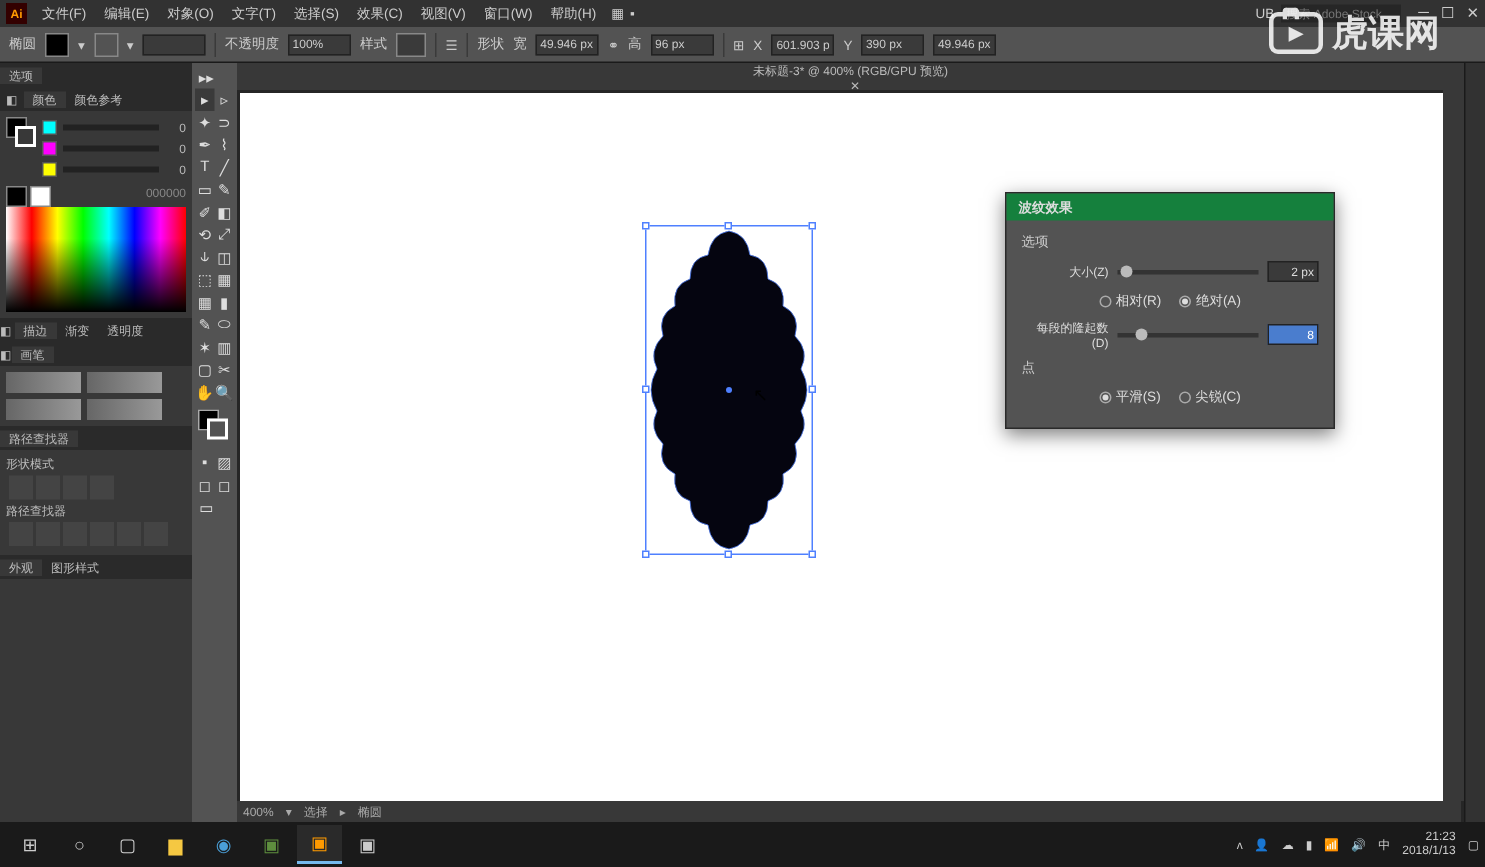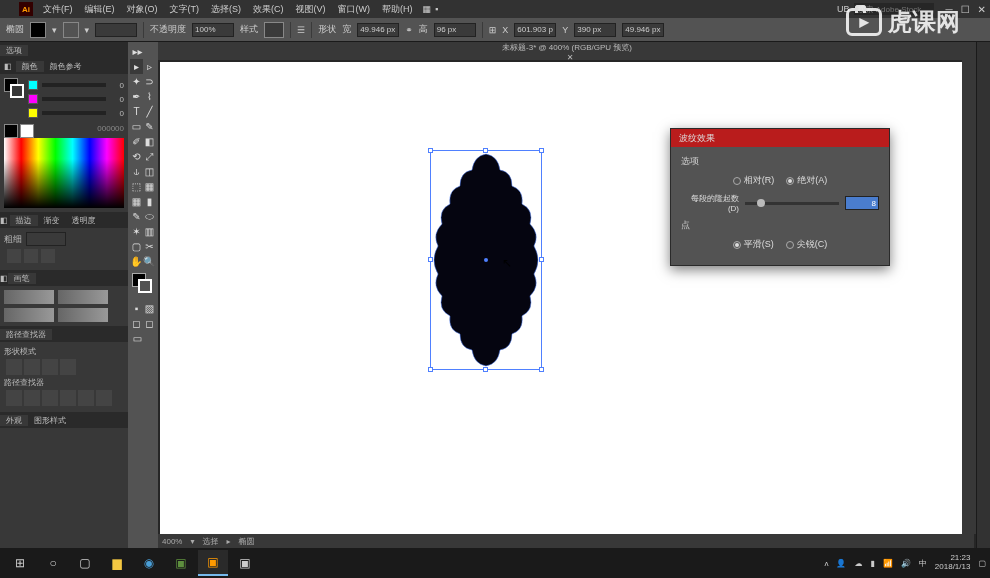--- a/index.html
+++ b/index.html
@@ -1,18 +1,18 @@
 <!DOCTYPE html>
 <html><head>
   <meta charset="utf-8">
   <style>
     * { margin: 0; padding: 0; box-sizing: border-box; font-family: "Microsoft YaHei", sans-serif; }
     body { width: 990px; height: 578px; background: #323232; overflow: hidden; position: relative; }
     
-    .menubar { height: 18px; background: #323232; display: flex; align-items: center; padding: 0 4px; font-size: 9px; color: #ccc; margin-left: 15px; }
+    .menubar { height: 18px; background: #323232; display: flex; align-items: center; padding: 0 4px; font-size: 9px; color: #ccc; }
     .menubar .ai-icon { width: 14px; height: 14px; background: #330000; color: #ff9a00; display: flex; align-items: center; justify-content: center; font-weight: bold; font-size: 8px; margin-right: 4px; }
     .menubar .menu-item { padding: 0 6px; cursor: pointer; }
     .menubar .right-area { margin-left: auto; display: flex; align-items: center; gap: 4px; }
     .menubar .search-box { width: 80px; height: 12px; background: #262626; border: none; color: #888; font-size: 8px; padding: 0 4px; }
     .win-controls { display: flex; gap: 8px; margin-left: 8px; font-size: 10px; }
     
     .options-bar { height: 24px; background: #535353; border-bottom: 1px solid #1a1a1a; display: flex; align-items: center; padding: 0 6px; gap: 6px; font-size: 9px; color: #ccc; }
     .opt-swatch { width: 16px; height: 16px; background: #000; border: 1px solid #888; }
     .opt-input { width: 42px; height: 14px; background: #3a3a3a; border: 1px solid #222; color: #ccc; font-size: 8px; padding: 0 2px; }
     .opt-sep { width: 1px; height: 16px; background: #3a3a3a; }
@@ -61,21 +61,21 @@
     .shape-bbox .h-ml { top: 50%; left: -3px; margin-top: -3px; }
     .shape-bbox .h-mr { top: 50%; right: -3px; margin-top: -3px; }
     .shape-svg { position: absolute; left: 270px; top: 88px; }
     
     .scroll-v { position: absolute; right: 0; top: 18px; bottom: 14px; width: 14px; background: #383838; }
     .scroll-h { position: absolute; left: 0; right: 2px; bottom: 0; height: 14px; background: #383838; display: flex; align-items: center; font-size: 8px; color: #aaa; padding: 0 4px; gap: 8px; }
     
     .right-rail { width: 14px; background: #323232; border-left: 1px solid #1a1a1a; }
     
     .dialog { position: absolute; left: 670px; top: 128px; width: 220px; background: #535353; border: 1px solid #2a2a2a; box-shadow: 0 4px 12px rgba(0,0,0,0.5); font-size: 9px; color: #ddd; }
-    .dialog-title { height: 18px; background: #b91c1c; padding: 0 8px; display: flex; align-items: center; font-size: 9px; }
+    .dialog-title { height: 18px; background: #15803d; padding: 0 8px; display: flex; align-items: center; font-size: 9px; font-weight: bold; }
     .dialog-body { padding: 8px 10px; }
     .dlg-section-label { font-size: 9px; color: #ccc; margin-bottom: 6px; }
     .dlg-row { display: flex; align-items: center; gap: 6px; margin-bottom: 6px; font-size: 9px; }
     .dlg-row .label { width: 58px; text-align: right; font-size: 8px; }
     .dlg-slider { flex: 1; height: 3px; background: #333; position: relative; }
     .dlg-slider .thumb { position: absolute; width: 8px; height: 8px; background: #bbb; border-radius: 50%; top: -3px; }
     .dlg-input { width: 34px; height: 14px; background: #3a3a3a; border: 1px solid #222; color: #ddd; font-size: 8px; padding: 0 2px; text-align: right; }
     .dlg-input.hl { background: #4a7dce; color: #fff; }
     .dlg-radio-row { display: flex; gap: 12px; justify-content: center; margin: 6px 0; font-size: 9px; }
     .radio { width: 8px; height: 8px; border: 1px solid #aaa; border-radius: 50%; display: inline-block; vertical-align: middle; margin-right: 3px; position: relative; }
@@ -195,31 +195,20 @@
         <span class="hex-val">000000</span>
       </div>
       <div class="color-picker"></div>
     </div>
     <div class="panel-tab-row">
       <span style="margin-right:2px">◧</span>
       <div class="panel-tab">描边</div>
       <div class="panel-tab" style="background:#2a2a2a">渐变</div>
       <div class="panel-tab" style="background:#2a2a2a">透明度</div>
     </div>
-    <div class="panel-section">
-      <div class="slider-row">
-          <span>粗细</span>
-          <input class="opt-input" style="width: 40px;">
-        </div>
-      <div class="small-icons">
-        <div class="small-icon"></div>
-        <div class="small-icon"></div>
-        <div class="small-icon"></div>
-      </div>
-    </div>
     <div class="panel-tab-row">
         <span>◧</span>
         <div class="panel-tab">画笔</div>
       </div>
     <div class="panel-section" style="height:40px">
       <div style="display:flex;gap:4px">
         <div style="width:50px;height:14px;background:linear-gradient(to right,#666,#999)"></div>
         <div style="width:50px;height:14px;background:linear-gradient(to right,#666,#999)"></div>
       </div>
       <div style="display:flex;gap:4px;margin-top:4px">
@@ -364,20 +353,27 @@
     </div>
   </div>
 
   <div class="right-rail"></div>
 </div>
 
 <div class="dialog">
   <div class="dialog-title">波纹效果</div>
   <div class="dialog-body">
     <div class="dlg-section-label">选项</div>
+    <div class="dlg-row">
+      <span class="label">大小(Z)</span>
+      <div class="dlg-slider">
+          <div class="thumb" style="left:2px"></div>
+        </div>
+      <input class="dlg-input" value="2 px" style="">
+    </div>
     <div class="dlg-radio-row">
       <label><span class="radio"></span><span>相对(R)</span></label>
       <label><span class="radio on"></span><span>绝对(A)</span></label>
     </div>
     <div class="dlg-row">
       <span class="label">每段的隆起数(D)</span>
       <div class="dlg-slider">
           <div class="thumb" style="left:12px"></div>
         </div>
       <input class="dlg-input hl" value="8" style="">

